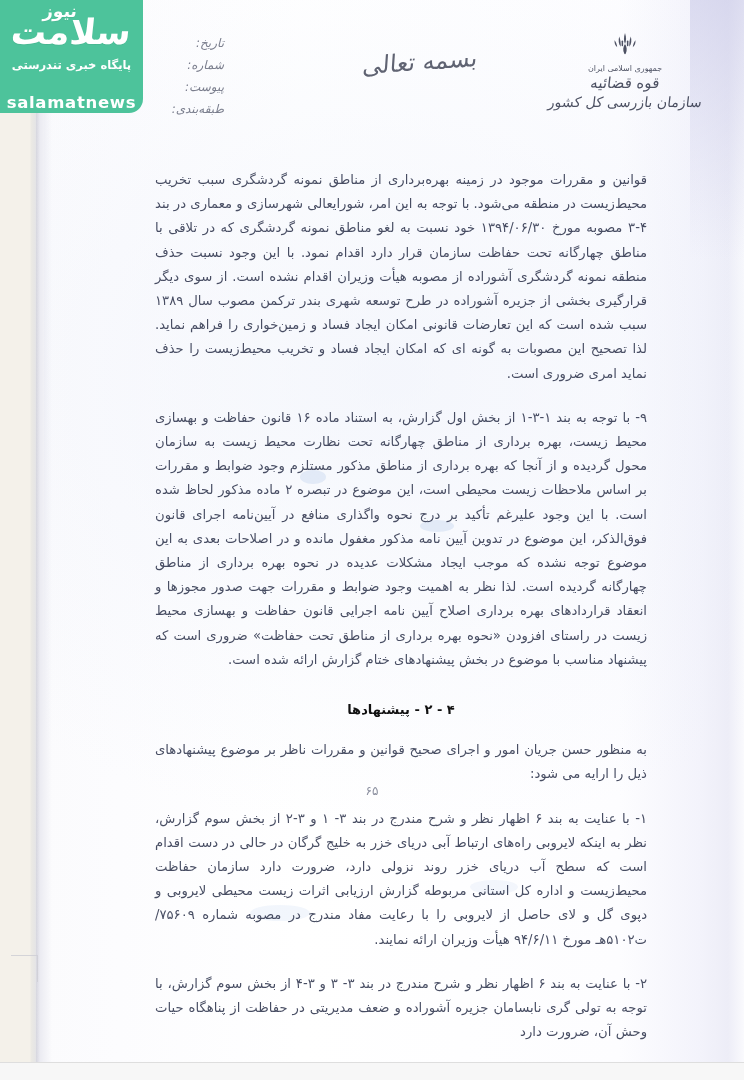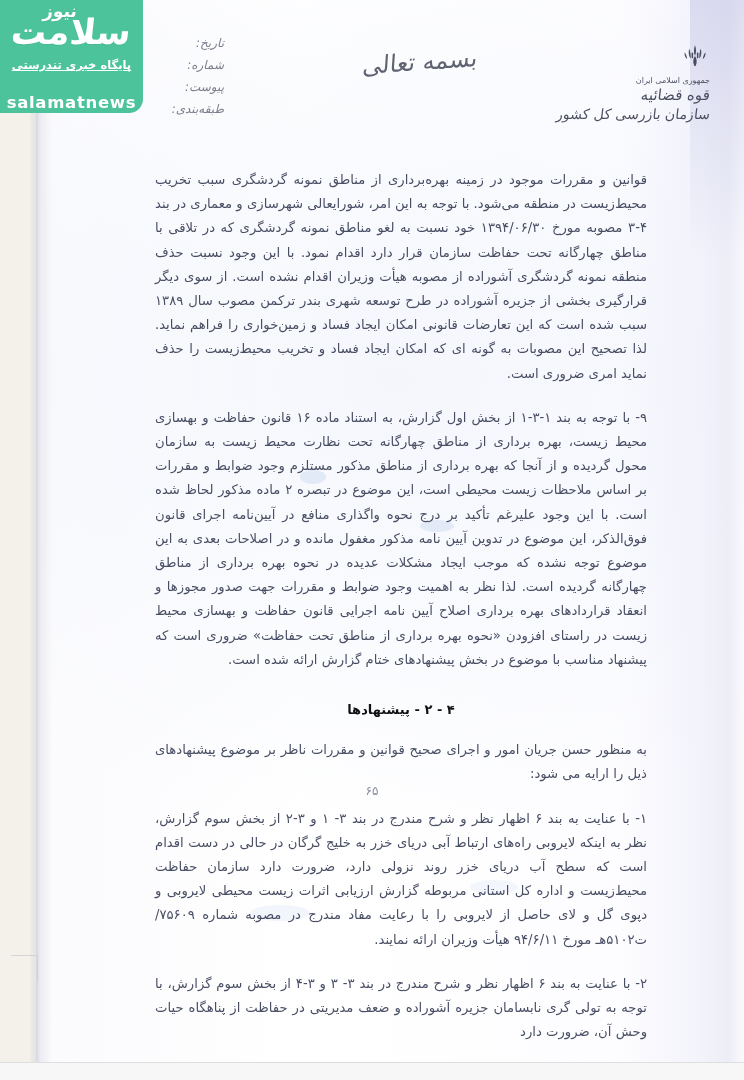--- a/index.html
+++ b/index.html
@@ -85,21 +85,20 @@
     font-size: 17px;
     line-height: .85;
     margin-right: 26px;
     margin-bottom: -4px;
   }
   #logo .tagline {
     margin-top: 7px;
     font-size: 11.5px;
     font-weight: bold;
     direction: rtl;
-    text-decoration: underline;
   }
   #logo .latin {
     margin-top: 21px;
     font-size: 16.5px;
     font-weight: bold;
     letter-spacing: .7px;
     direction: ltr;
   }
 
   
@@ -129,22 +128,23 @@
     font-size: 24px;
     color: #3e4254;
     opacity: .82;
     transform: rotate(-4deg) skewX(-8deg);
     z-index: 4;
   }
 
   #org-header {
     position: absolute;
     left: 540px;
-    top: 44px;
+    top: 32px;
     width: 170px;
+    text-align: center;
     color: #2f3448;
     z-index: 4;
     opacity: .85;
   }
   #org-header .emblem {
     font-size: 26px;
     line-height: 1;
     margin-bottom: 2px;
     font-family: "DejaVu Sans", sans-serif;
   }

